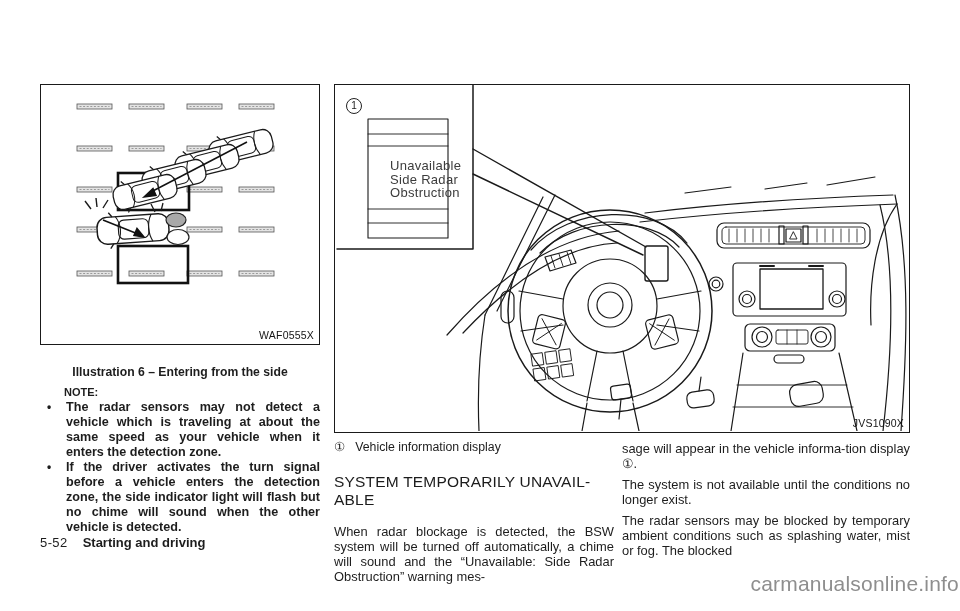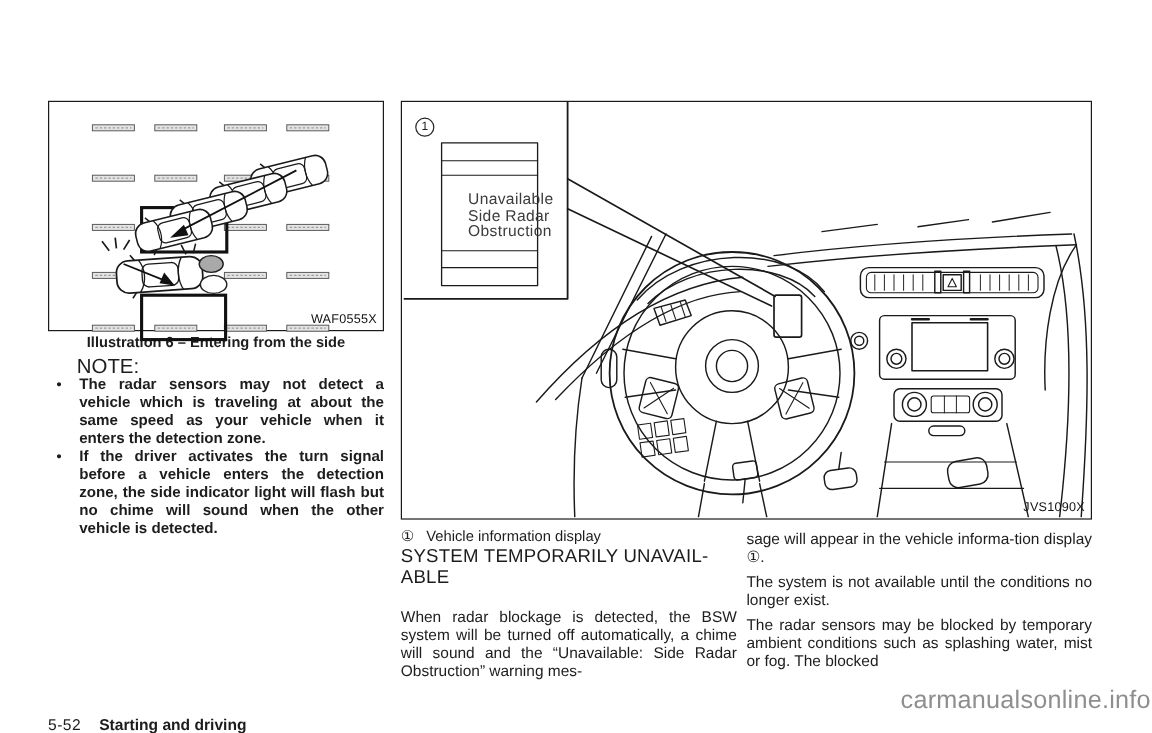--- a/index.html
+++ b/index.html
@@ -1,44 +1,44 @@
 <!DOCTYPE html>
 <html><head>
 <meta charset="utf-8">
 <style>
   html,body{margin:0;padding:0;background:#fff;}
   .page{position:relative;width:960px;height:611px;background:#ffffff;overflow:hidden;
         font-family:"Liberation Sans",sans-serif;color:#1d1d1d;}
   
   .col-left{position:absolute;left:40px;top:84px;width:280px;}
   .figbox{border:1.6px solid #1a1a1a;box-sizing:border-box;position:relative;background:#fff;}
-  .figbox-left{width:280px;height:192px;}
+  .figbox-left{width:280px;height:261px;}
   .fig-label{position:absolute;right:5px;bottom:3px;font-size:10.5px;color:#141414;letter-spacing:.2px;}
-  .fig-caption{margin-top:2px;text-align:center;font-weight:bold;font-size:12.2px;line-height:15px;}
+  .fig-caption{margin-top:20px;text-align:center;font-weight:bold;font-size:12.2px;line-height:15px;}
   .para{margin:1px 0 0 0;font-size:12.9px;line-height:15px;text-align:justify;}
-  .note-label{margin:5px 0 0 0;font-size:17px;font-weight:normal;line-height:15px;padding-left:24px;}
+  .note-label{margin:5px 0 0 0;font-size:11px;font-weight:bold;line-height:15px;padding-left:24px;}
   .note-item{position:relative;padding-left:26px;font-size:12.6px;font-weight:bold;
              line-height:15px;text-align:justify;}
   .note-item .dot{position:absolute;left:7px;top:0;font-size:12px;}
-  .footer{position:absolute;left:40px;top:596px;font-size:13px;text-align:right;}
+  .footer{position:absolute;left:40px;top:535px;font-size:13px;text-align:right;}
   .footer .pagenum{font-weight:400;letter-spacing:.4px;margin-right:15px;}
   .footer .section{font-weight:bold;}
   
   .col-main{position:absolute;left:334px;top:84px;width:576px;}
   .figbox-right{width:576px;height:349px;}
   .callout-badge{position:absolute;left:11px;top:13px;width:14px;height:14px;border:1.2px solid #222;
                  border-radius:50%;font-size:10px;line-height:14px;text-align:center;color:#222;}
   .inset-text{position:absolute;left:55px;top:64px;font-size:13px;line-height:13.5px;
               color:#3c3c3c;letter-spacing:.3px;margin-top:10px;}
   .cols{display:flex;gap:8px;}
   .colA{width:280px;}
   .colB{width:288px;padding-top:8px;box-sizing:border-box;}
   .fig-note{display:flex;align-items:baseline;gap:10px;margin-top:7px;font-size:12.3px;line-height:15px;}
   .fig-note .marker{font-size:12.5px;}
-  .h2{margin-top:0;font-size:15.5px;font-weight:400;line-height:18px;letter-spacing:.2px;color:#1c1c1c;}
+  .h2{margin-top:18px;font-size:15.5px;font-weight:400;line-height:18px;letter-spacing:.2px;color:#1c1c1c;}
   .h2 span{display:block;white-space:nowrap;}
   .colA .para{margin-top:15px;}
   .colB .para{margin:0 0 6px 0;}
   .watermark{position:absolute;top:572px;right:1px;font-size:21px;color:#8e8e8e;letter-spacing:.2px;}
   svg{display:block;}
 </style>
 </head>
 <body>
 
 <div class="page">

